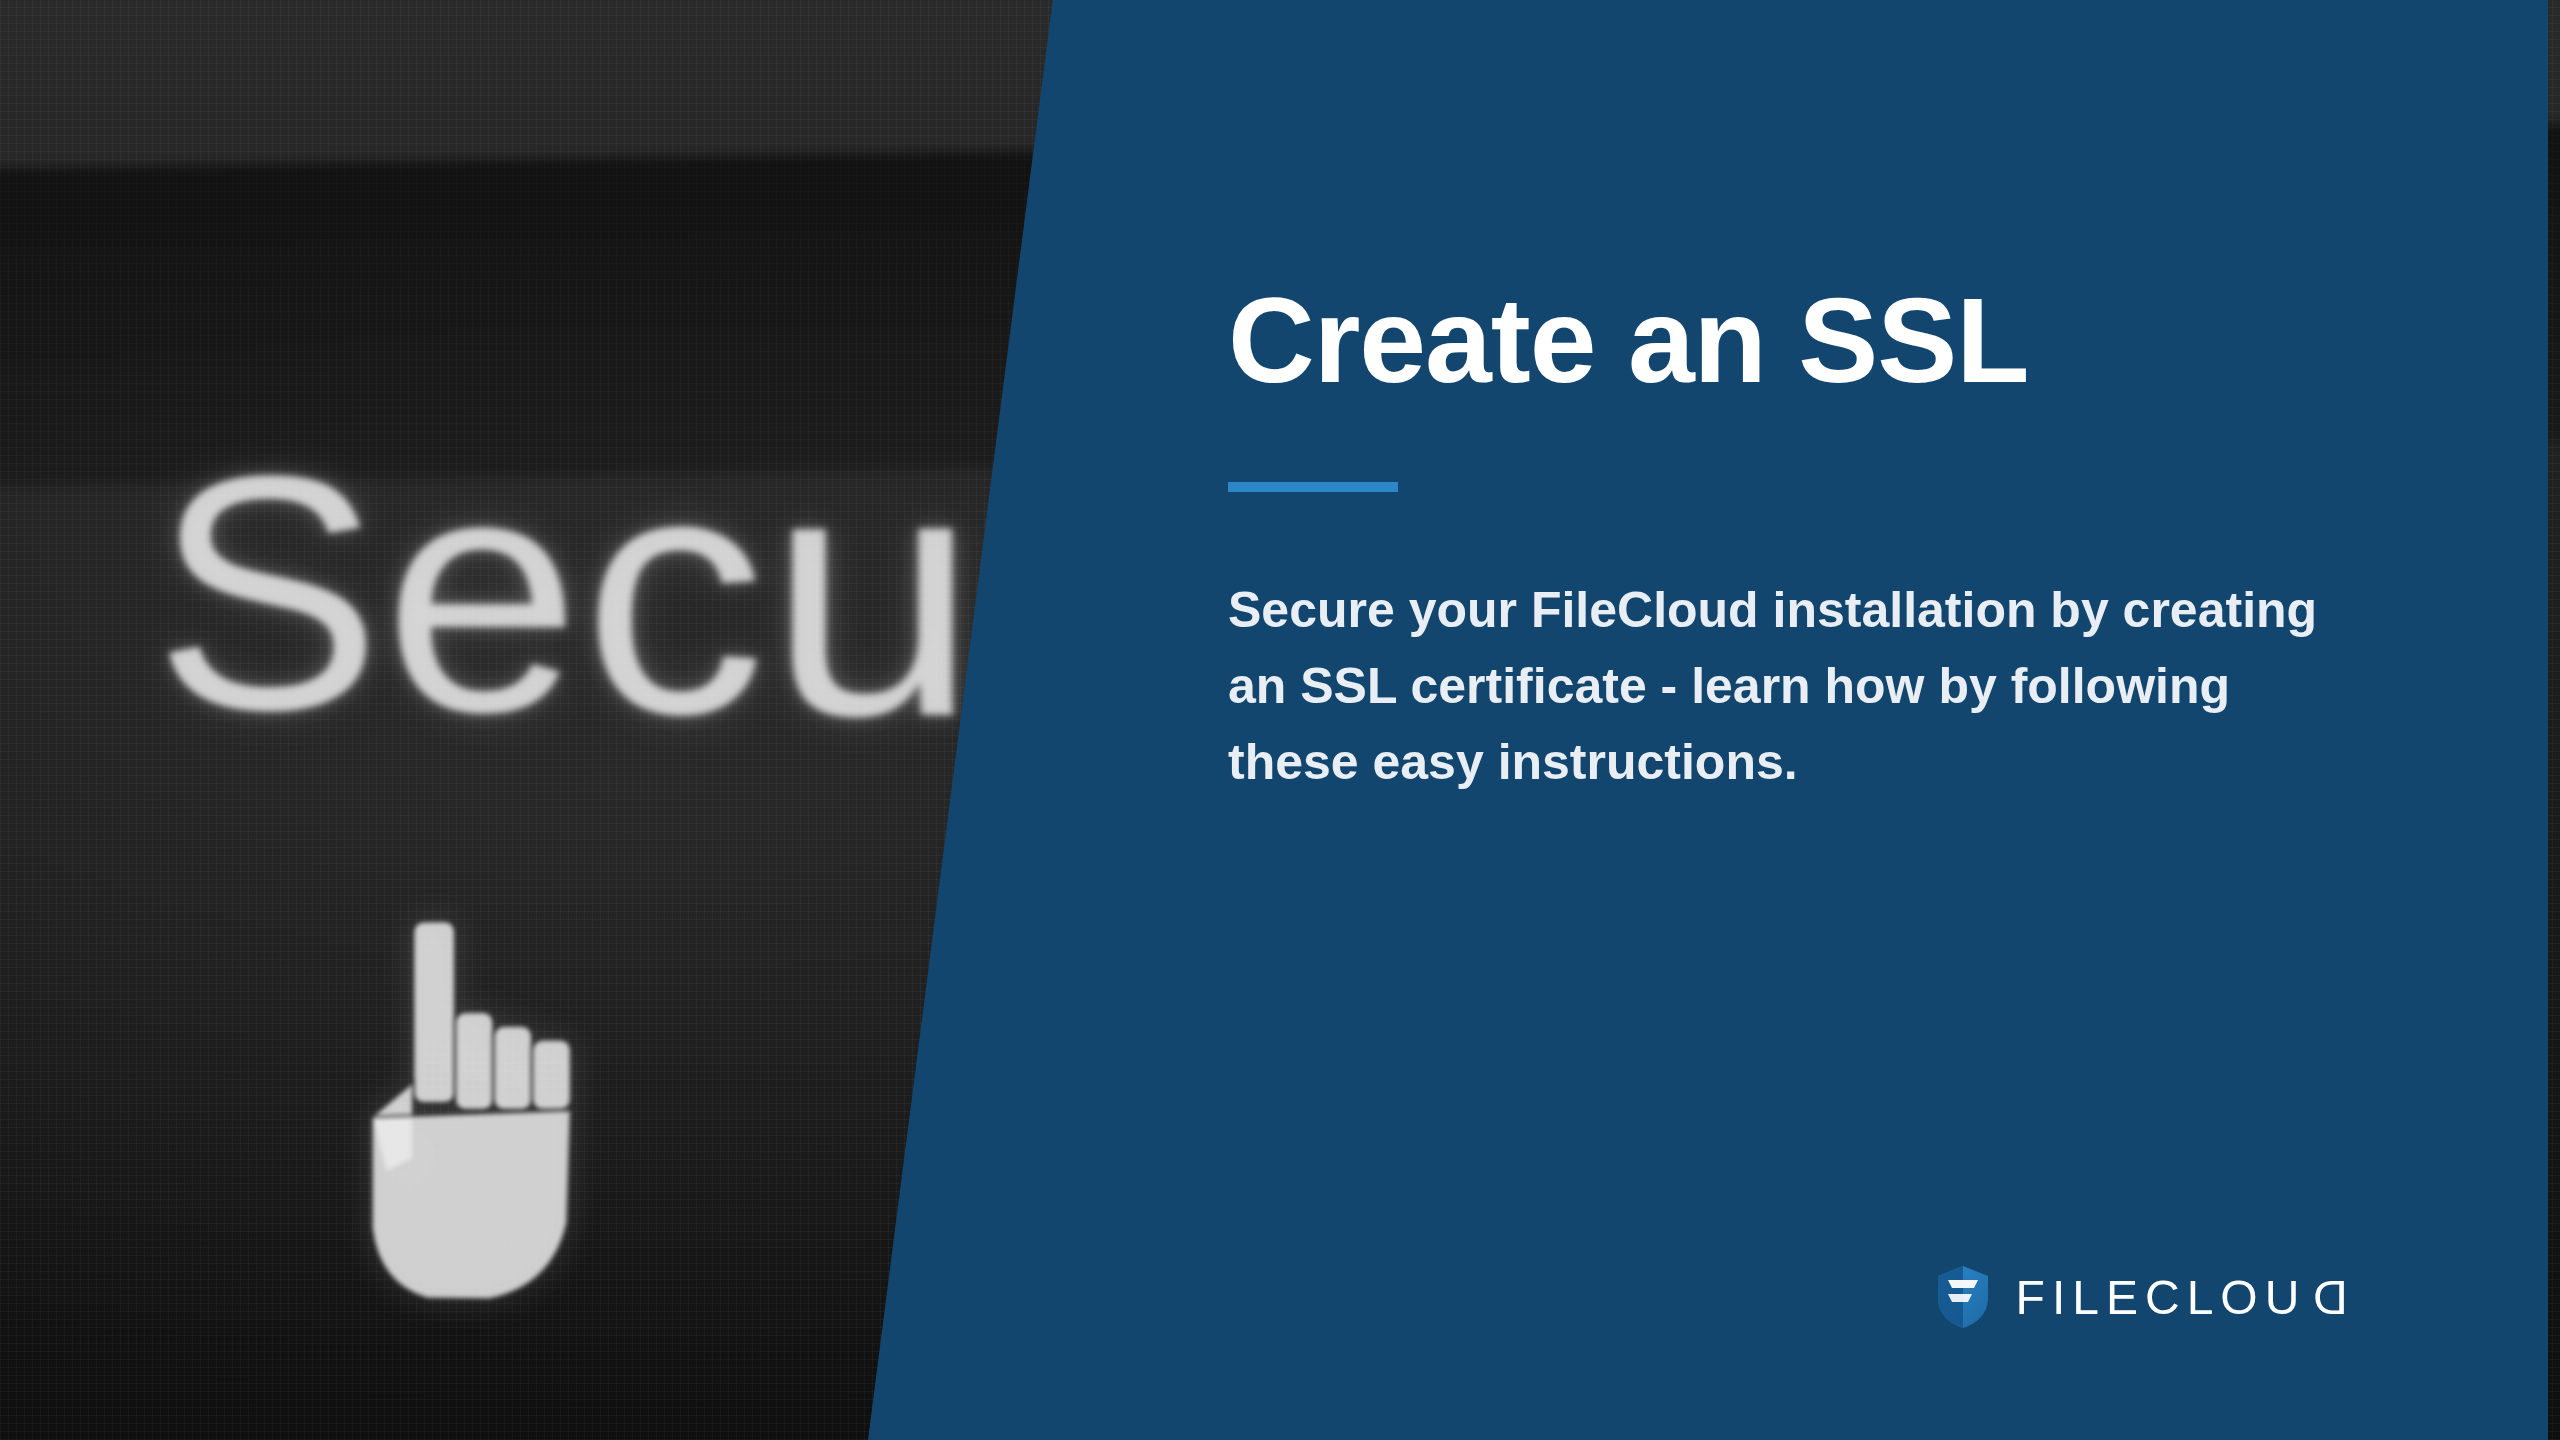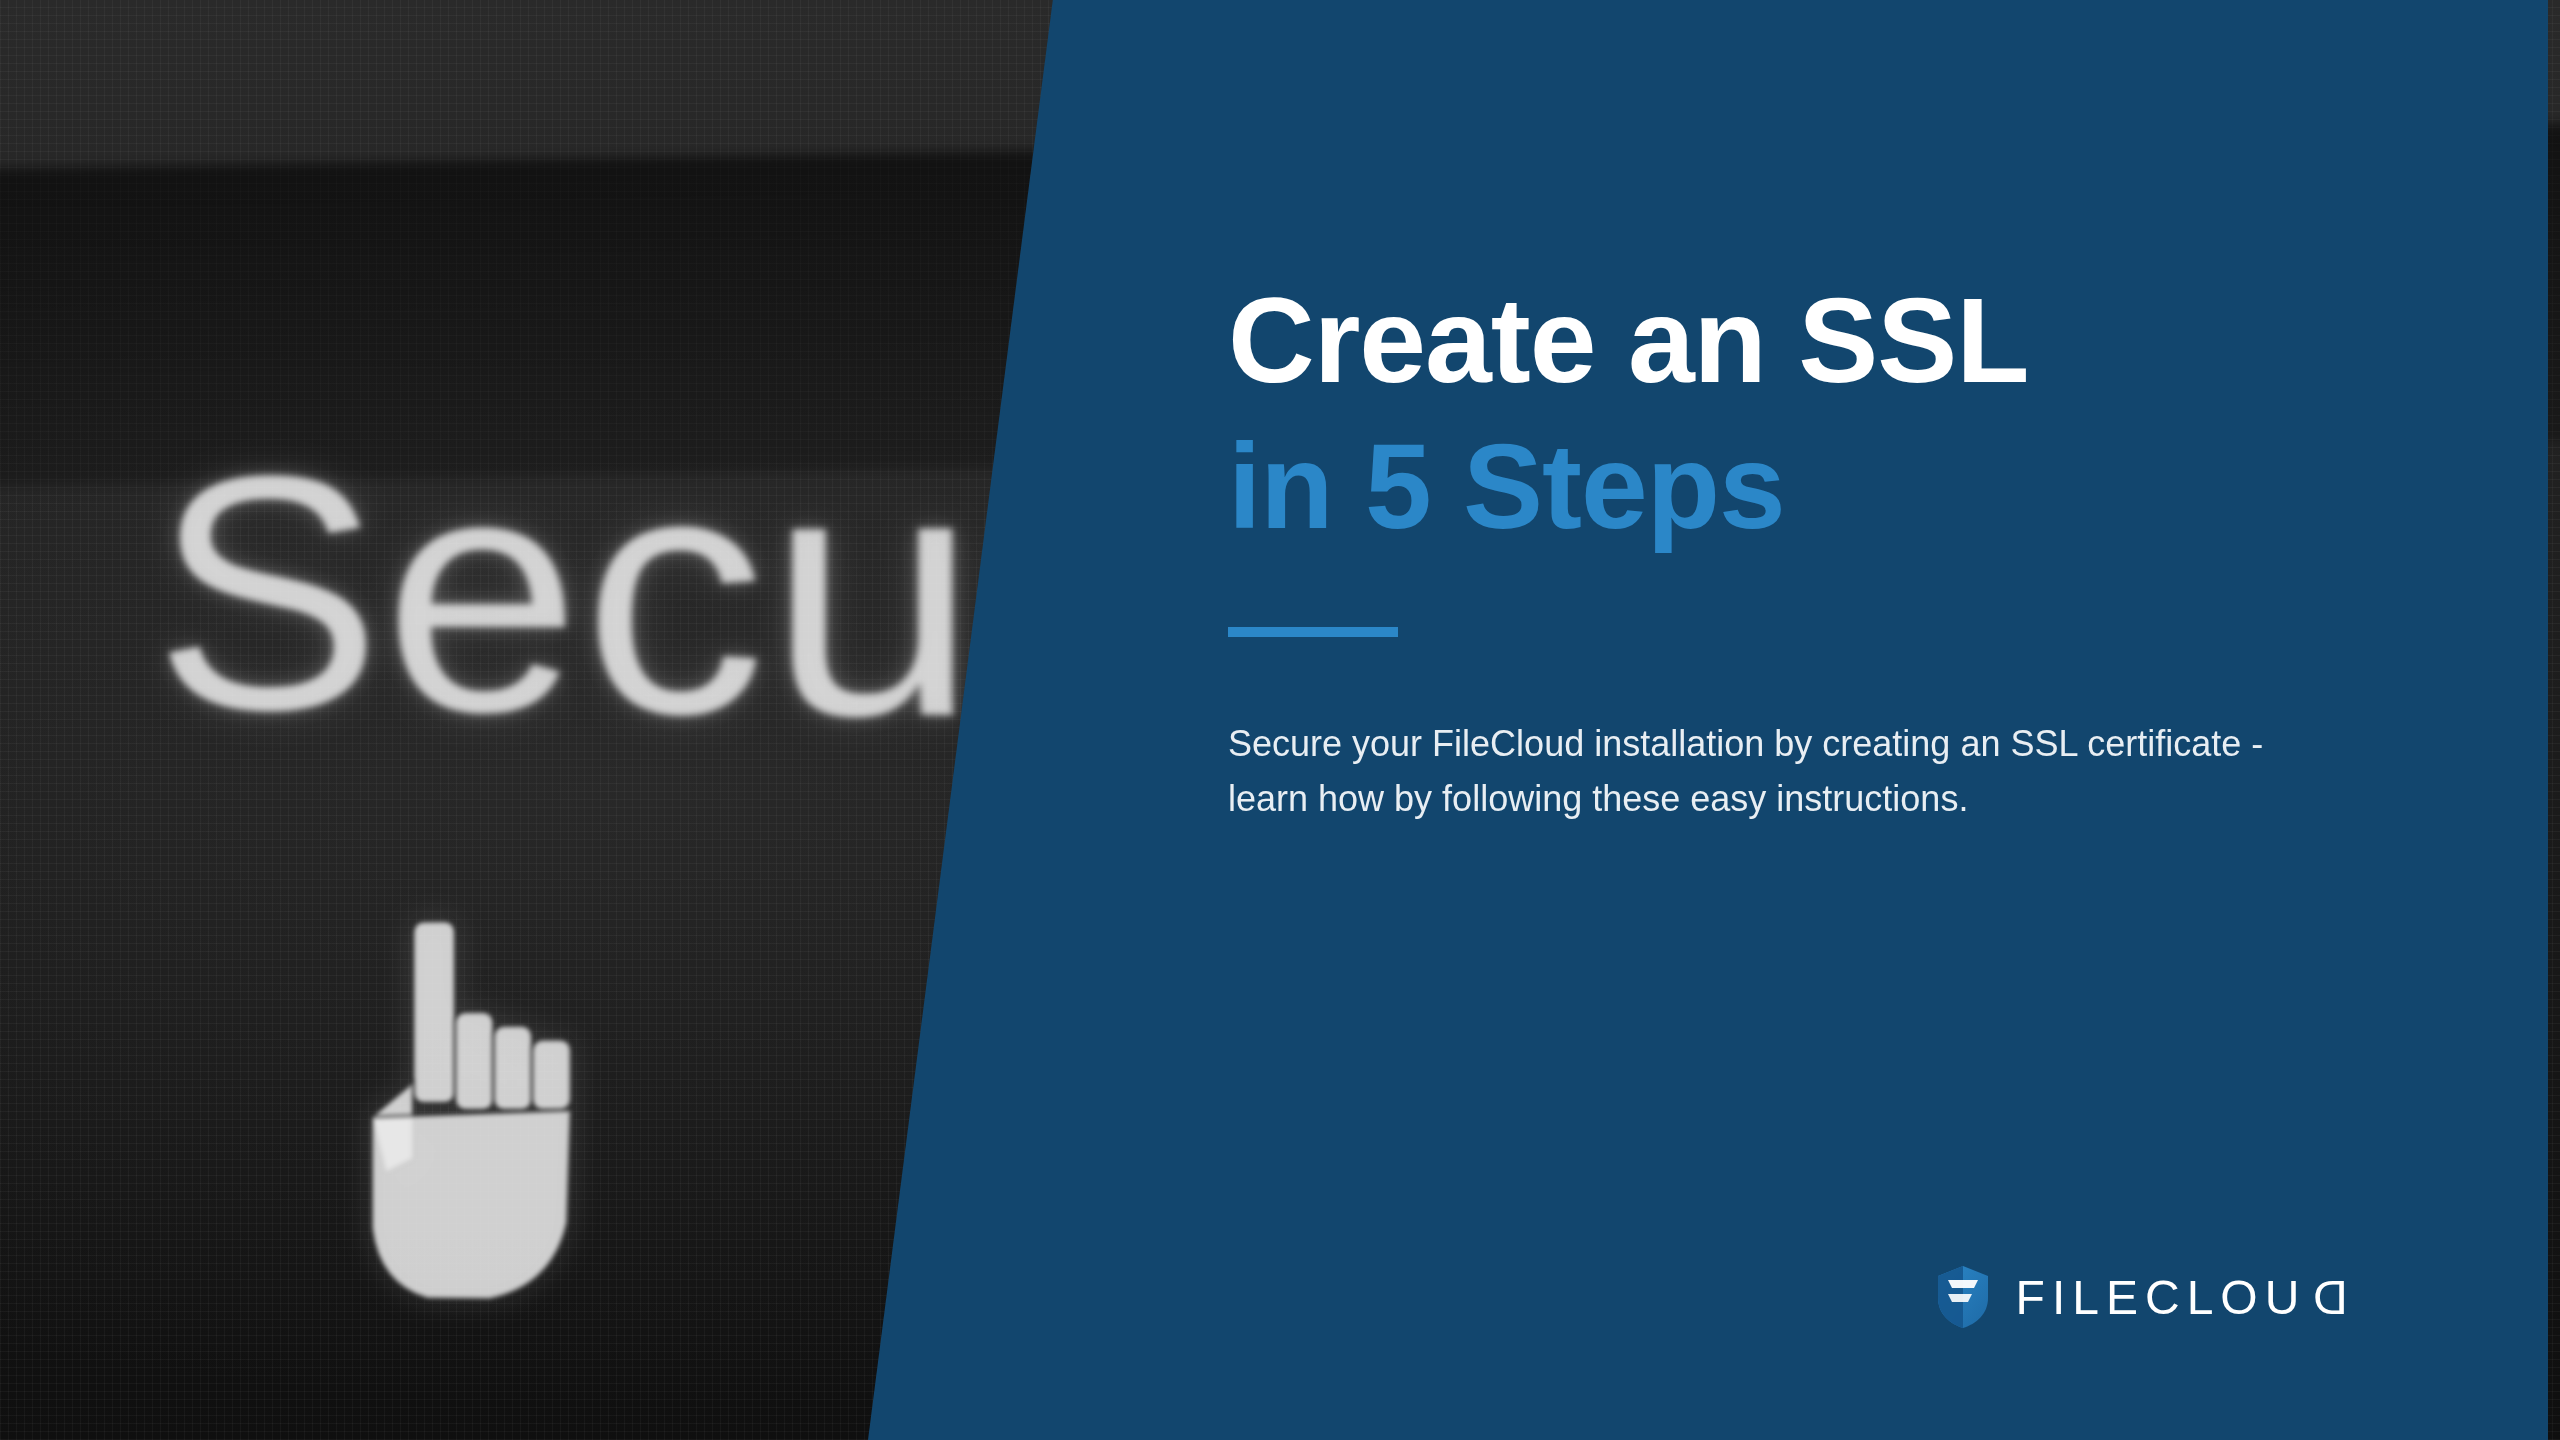--- a/index.html
+++ b/index.html
@@ -127,22 +127,22 @@
 
     .divider {
       width: 170px;
       height: 10px;
       background: #2b87c8;
       margin-top: 70px;
     }
 
     .subtitle {
       margin-top: 80px;
-      font-size: 36px;
-      font-weight: 400;
+      font-size: 50px;
+      font-weight: 700;
       line-height: 1.52;
       color: #e8eef3;
       max-width: 1100px;
     }
 
     
     .logo-wrap {
       position: absolute;
       right: 200px;
       bottom: 110px;
@@ -194,21 +194,20 @@
           <path d="M24 60 L81 58 L80 90 Q76 108 58 112 L40 112 Q26 108 24 92 Z"></path>
         </g>
       </svg>
     </div>
   </div>
 
   <div class="right-panel">
 
     <div class="title-line1">Create an SSL</div>
 
-    <div class="title-line2">in 5 Steps</div>
 
     <div class="divider"></div>
 
     <div class="subtitle">Secure your FileCloud installation by creating an SSL certificate - learn how by following these easy instructions.</div>
 
     <div class="logo-wrap">
       <div class="logo-mark">
         <svg viewBox="0 0 58 66" xmlns="http://www.w3.org/2000/svg">
           <defs>
             <linearGradient id="g1" x1="0" y1="0" x2="1" y2="1">

